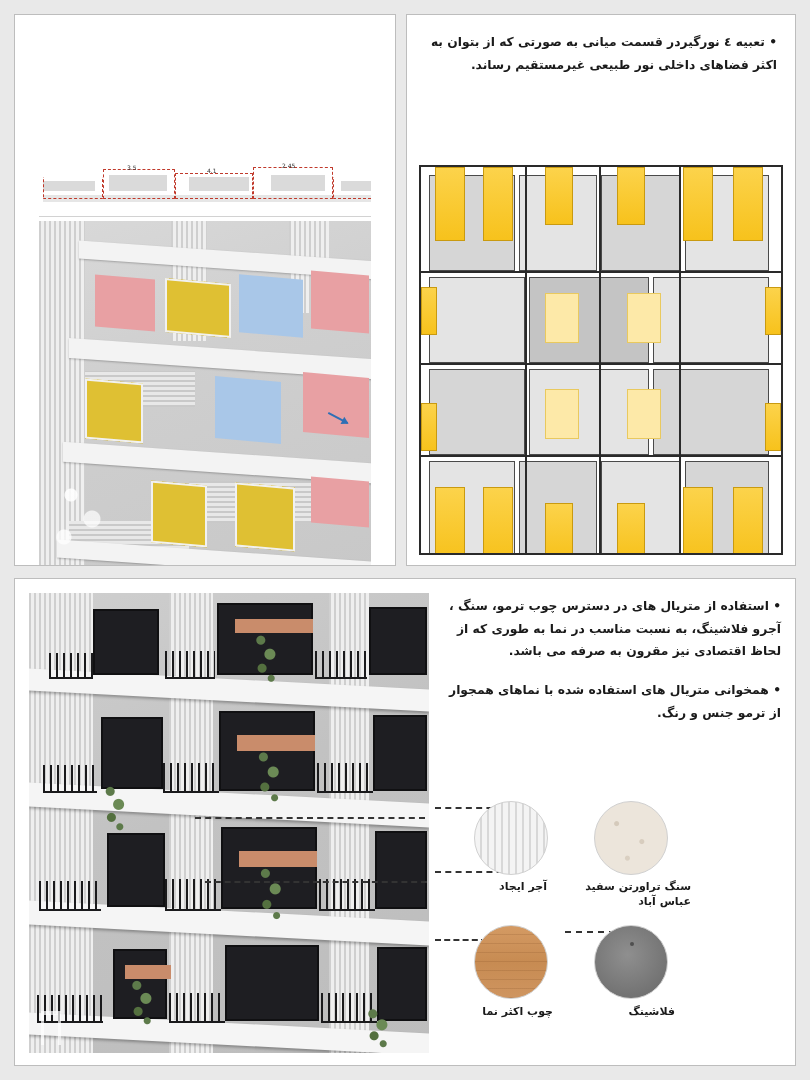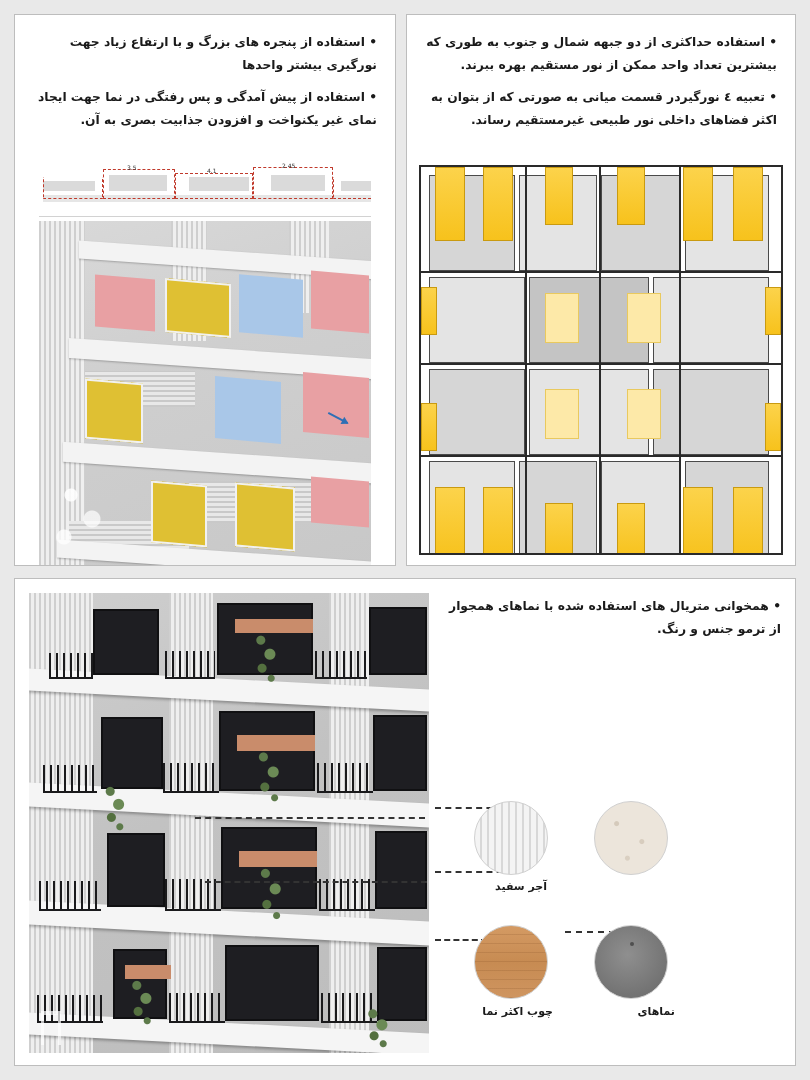--- a/index.html
+++ b/index.html
@@ -256,24 +256,20 @@
     border-radius:50%; background:#4f4f4f;
   }
 </style>
 </head>
 <body>
 
 <div class="page">
 
   <div class="panel" id="panel-top-right">
 
-    <div class="txt tr-text">
-      <p class="bullet">• استفاده از پنجره های بزرگ و با ارتفاع زیاد جهت نورگیری بیشتر واحدها</p>
-      <p class="bullet">• استفاده از پیش آمدگی و پس رفتگی در نما جهت ایجاد نمای غیر یکنواخت و افزودن جذابیت بصری به آن.</p>
-    </div>
 
     <div class="tr-img-wrap">
 
       <div class="elev-strip">
         <div class="elev-grey" style="left:4px;  top:26px; width:52px;  height:10px;"></div>
         <div class="elev-grey" style="left:70px; top:20px; width:58px;  height:16px;"></div>
         <div class="elev-grey" style="left:150px;top:22px; width:60px;  height:14px;"></div>
         <div class="elev-grey" style="left:232px;top:20px; width:54px;  height:16px;"></div>
         <div class="elev-grey" style="left:302px;top:26px; width:48px;  height:10px;"></div>
         <div class="elev-grey" style="left:4px;  top:40px; width:346px; height:7px; background:#e6e6e6;"></div>
@@ -317,21 +313,20 @@
 
         <div class="tree" style="left:4px; top:226px; width:70px; height:120px;"></div>
         <div class="arrow-blue" style="left:288px; top:196px; transform:rotate(28deg);"></div>
       </div>
     </div>
   </div>
 
   <div class="panel" id="panel-top-left">
 
     <div class="txt tl-text">
-      <p class="bullet">• استفاده حداکثری از دو جبهه شمال و جنوب به طوری که بیشترین تعداد واحد ممکن از نور مستقیم بهره ببرند.</p>
       <p class="bullet">• تعبیه ٤ نورگیردر قسمت میانی به صورتی که از بتوان به اکثر فضاهای داخلی نور طبیعی غیرمستقیم رساند.</p>
     </div>
 
     <div class="plan-wrap">
       <div class="plan">
 
         <div class="room" style="left:8px;  top:8px;   width:86px;  height:96px;"></div>
         <div class="room light" style="left:98px; top:8px;   width:78px;  height:96px;"></div>
         <div class="room" style="left:180px;top:8px;   width:80px;  height:96px;"></div>
         <div class="room light" style="left:264px;top:8px;   width:84px;  height:96px;"></div>
@@ -433,35 +428,37 @@
       <div class="vine" style="left:226px; top:152px; width:28px; height:60px;"></div>
       <div class="vine" style="left:228px; top:268px; width:28px; height:62px;"></div>
       <div class="vine" style="left:74px;  top:188px; width:24px; height:52px;"></div>
       <div class="vine" style="left:100px; top:382px; width:26px; height:52px;"></div>
       <div class="vine" style="left:336px; top:412px; width:26px; height:44px;"></div>
 
       <div class="wm-col"></div>
     </div>
 
     <div class="txt bp-text">
+      <p class="bullet">• استفاده از متریال های در دسترس چوب ترمو، سنگ ، آجرو فلاشینگ، به نسبت مناسب در نما به طوری که از لحاظ اقتصادی نیز مقرون به صرفه می باشد.</p>
       <p class="bullet">• همخوانی متریال های استفاده شده با نماهای همجوار از ترمو جنس و رنگ.</p>
     </div>
 
     <div class="dashline" style="left:420px; top:228px; width:78px;"></div>
     <div class="dashline" style="left:180px; top:238px; width:230px;"></div>
     <div class="dashline" style="left:420px; top:292px; width:78px;"></div>
     <div class="dashline" style="left:190px; top:302px; width:222px;"></div>
     <div class="dashline" style="left:420px; top:360px; width:52px;"></div>
     <div class="dashline" style="left:550px; top:352px; width:50px;"></div>
 
     <div class="swatch sw-brick" style="left:459px; top:222px;"></div>
-    <div class="sw-label" style="left:452px; top:300px; width:80px;">آجر سفید</div>
+    <div class="sw-label" style="left:452px; top:300px; width:80px;">آجر ایجاد</div>
 
     <div class="swatch sw-travertine" style="left:579px; top:222px;"></div>
+    <div class="sw-label" style="left:556px; top:300px; width:120px;">سنگ تراورتن سفید عباس آباد</div>
 
     <div class="swatch sw-wood" style="left:459px; top:346px;"></div>
     <div class="sw-label" style="left:446px; top:425px; width:92px;">چوب اکثر نما</div>
 
     <div class="swatch sw-grey" style="left:579px; top:346px;"></div>
-    <div class="sw-label" style="left:580px; top:425px; width:80px;">نماهای</div>
+    <div class="sw-label" style="left:580px; top:425px; width:80px;">فلاشینگ</div>
   </div>
 
 </div>
 
 </body></html>

